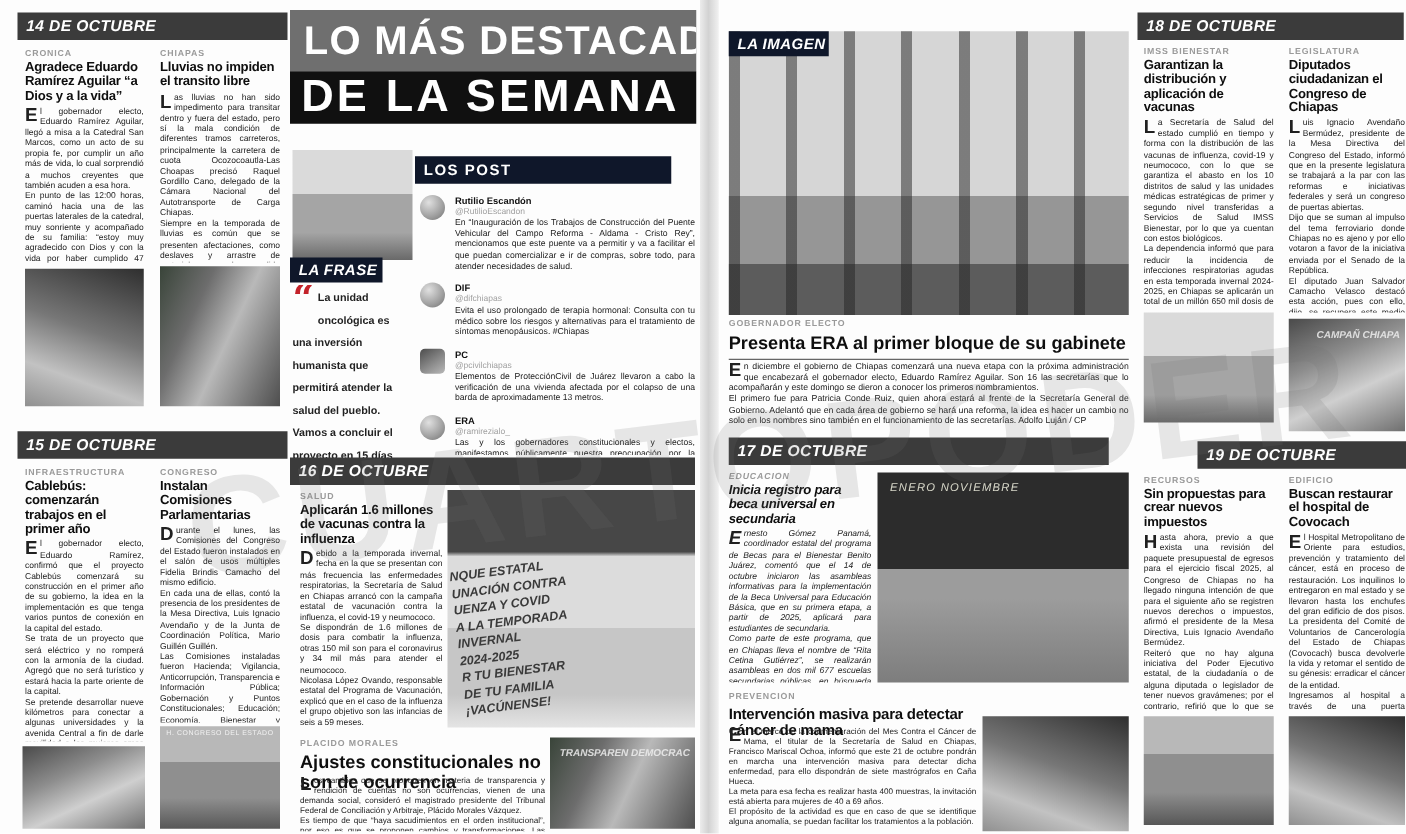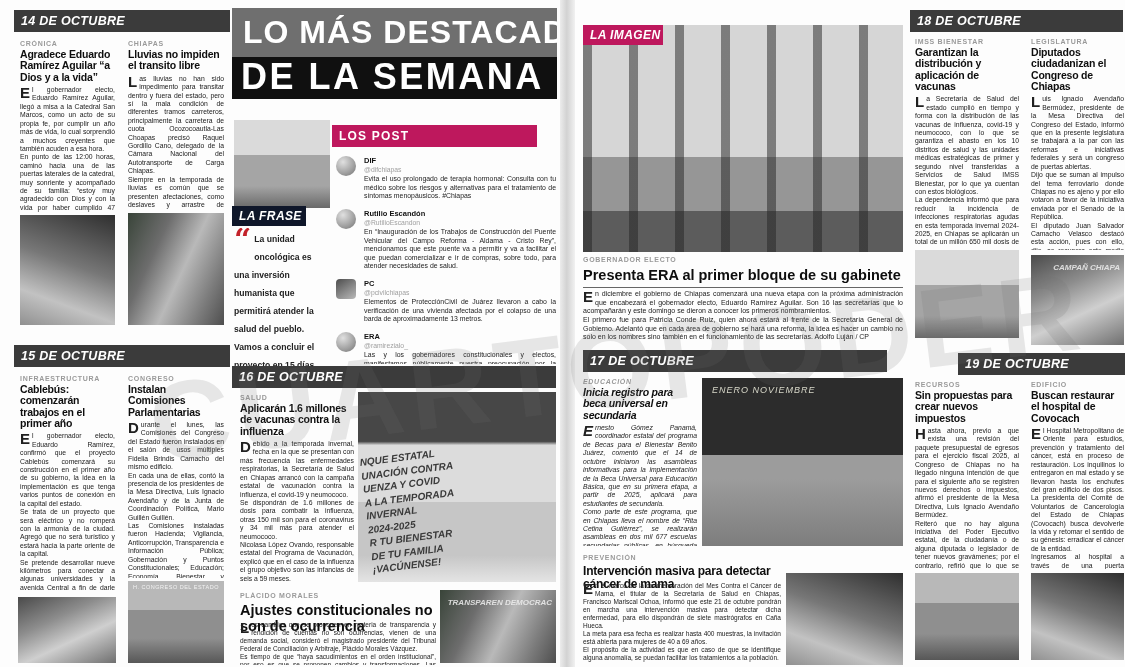--- a/index.html
+++ b/index.html
@@ -4,21 +4,21 @@
 <style>
   html,body{margin:0;padding:0;background:#ffffff;}
   .spread{position:relative;width:1125px;height:667px;background:#fdfdfd;overflow:hidden;
           font-family:"Liberation Sans",sans-serif;color:#1d1d1d;}
   .abs{position:absolute;}
   .gutter{position:absolute;left:560px;top:0;width:15px;height:667px;
           background:linear-gradient(to right,#ececec,#d2d2d2 45%,#f1f1f1);}
   
   .datebar{position:absolute;background:#3b3b3b;color:#fff;font-weight:700;font-style:italic;
            font-size:12.5px;height:22px;line-height:22px;padding-left:7px;letter-spacing:.3px;box-sizing:border-box;}
-  .labelbar{position:absolute;background:#be185d;color:#fff;font-weight:700;font-style:italic;
+  .labelbar{position:absolute;background:#0f172a;color:#fff;font-weight:700;font-style:italic;
             font-size:12px;height:20px;line-height:20px;padding-left:7px;letter-spacing:.4px;box-sizing:border-box;z-index:4;}
   .redbar{background:#0f172a;}
   
   .title-top{position:absolute;left:232px;top:8px;width:325px;height:49px;background:#6f6f6f;
              color:#fff;font-weight:800;font-size:32px;line-height:49px;padding-left:11px;
              letter-spacing:1px;box-sizing:border-box;white-space:nowrap;overflow:hidden;}
   .title-bot{position:absolute;left:232px;top:57px;width:325px;height:42px;background:#101010;
              color:#fff;font-weight:800;font-size:36px;line-height:40px;padding-left:9px;
              letter-spacing:2.5px;box-sizing:border-box;white-space:nowrap;overflow:hidden;}
   
@@ -124,31 +124,31 @@
     <span class="quote-txt">La unidad oncológica es una inversión humanista que permitirá atender la salud del pueblo. Vamos a concluir el proyecto en 15 días para poner la primera piedra de inicio de la obra”.</span>
     
     
   </div>
 
   <div class="labelbar" style="left:332px;top:125px;width:205px;height:22px;line-height:22px;font-style:normal;letter-spacing:1.2px;">LOS POST</div>
   <div class="posts" style="left:336px;top:156px;width:220px;height:208px;">
     <div class="post">
       <div class="avatar"></div>
       <div>
+        <div class="p-name">Rutilio Escandón</div>
+        <div class="p-handle">@RutilioEscandon</div>
+        <div class="p-text">En “Inauguración de los Trabajos de Construcción del Puente Vehicular del Campo Reforma - Aldama - Cristo Rey”, mencionamos que este puente va a permitir y va a facilitar el que puedan comercializar e ir de compras, sobre todo, para atender necesidades de salud.</div>
+      </div>
+    </div>
+    <div class="post">
+      <div class="avatar"></div>
+      <div>
         <div class="p-name">DIF</div>
         <div class="p-handle">@difchiapas</div>
         <div class="p-text">Evita el uso prolongado de terapia hormonal: Consulta con tu médico sobre los riesgos y alternativas para el tratamiento de síntomas menopáusicos. #Chiapas</div>
-      </div>
-    </div>
-    <div class="post">
-      <div class="avatar"></div>
-      <div>
-        <div class="p-name">Rutilio Escandón</div>
-        <div class="p-handle">@RutilioEscandon</div>
-        <div class="p-text">En “Inauguración de los Trabajos de Construcción del Puente Vehicular del Campo Reforma - Aldama - Cristo Rey”, mencionamos que este puente va a permitir y va a facilitar el que puedan comercializar e ir de compras, sobre todo, para atender necesidades de salud.</div>
       </div>
     </div>
     <div class="post">
       <div class="avatar sq"></div>
       <div>
         <div class="p-name">PC</div>
         <div class="p-handle">@pcivilchiapas</div>
         <div class="p-text">Elementos de ProtecciónCivil de Juárez llevaron a cabo la verificación de una vivienda afectada por el colapso de una barda de aproximadamente 13 metros.</div>
       </div>
     </div>

